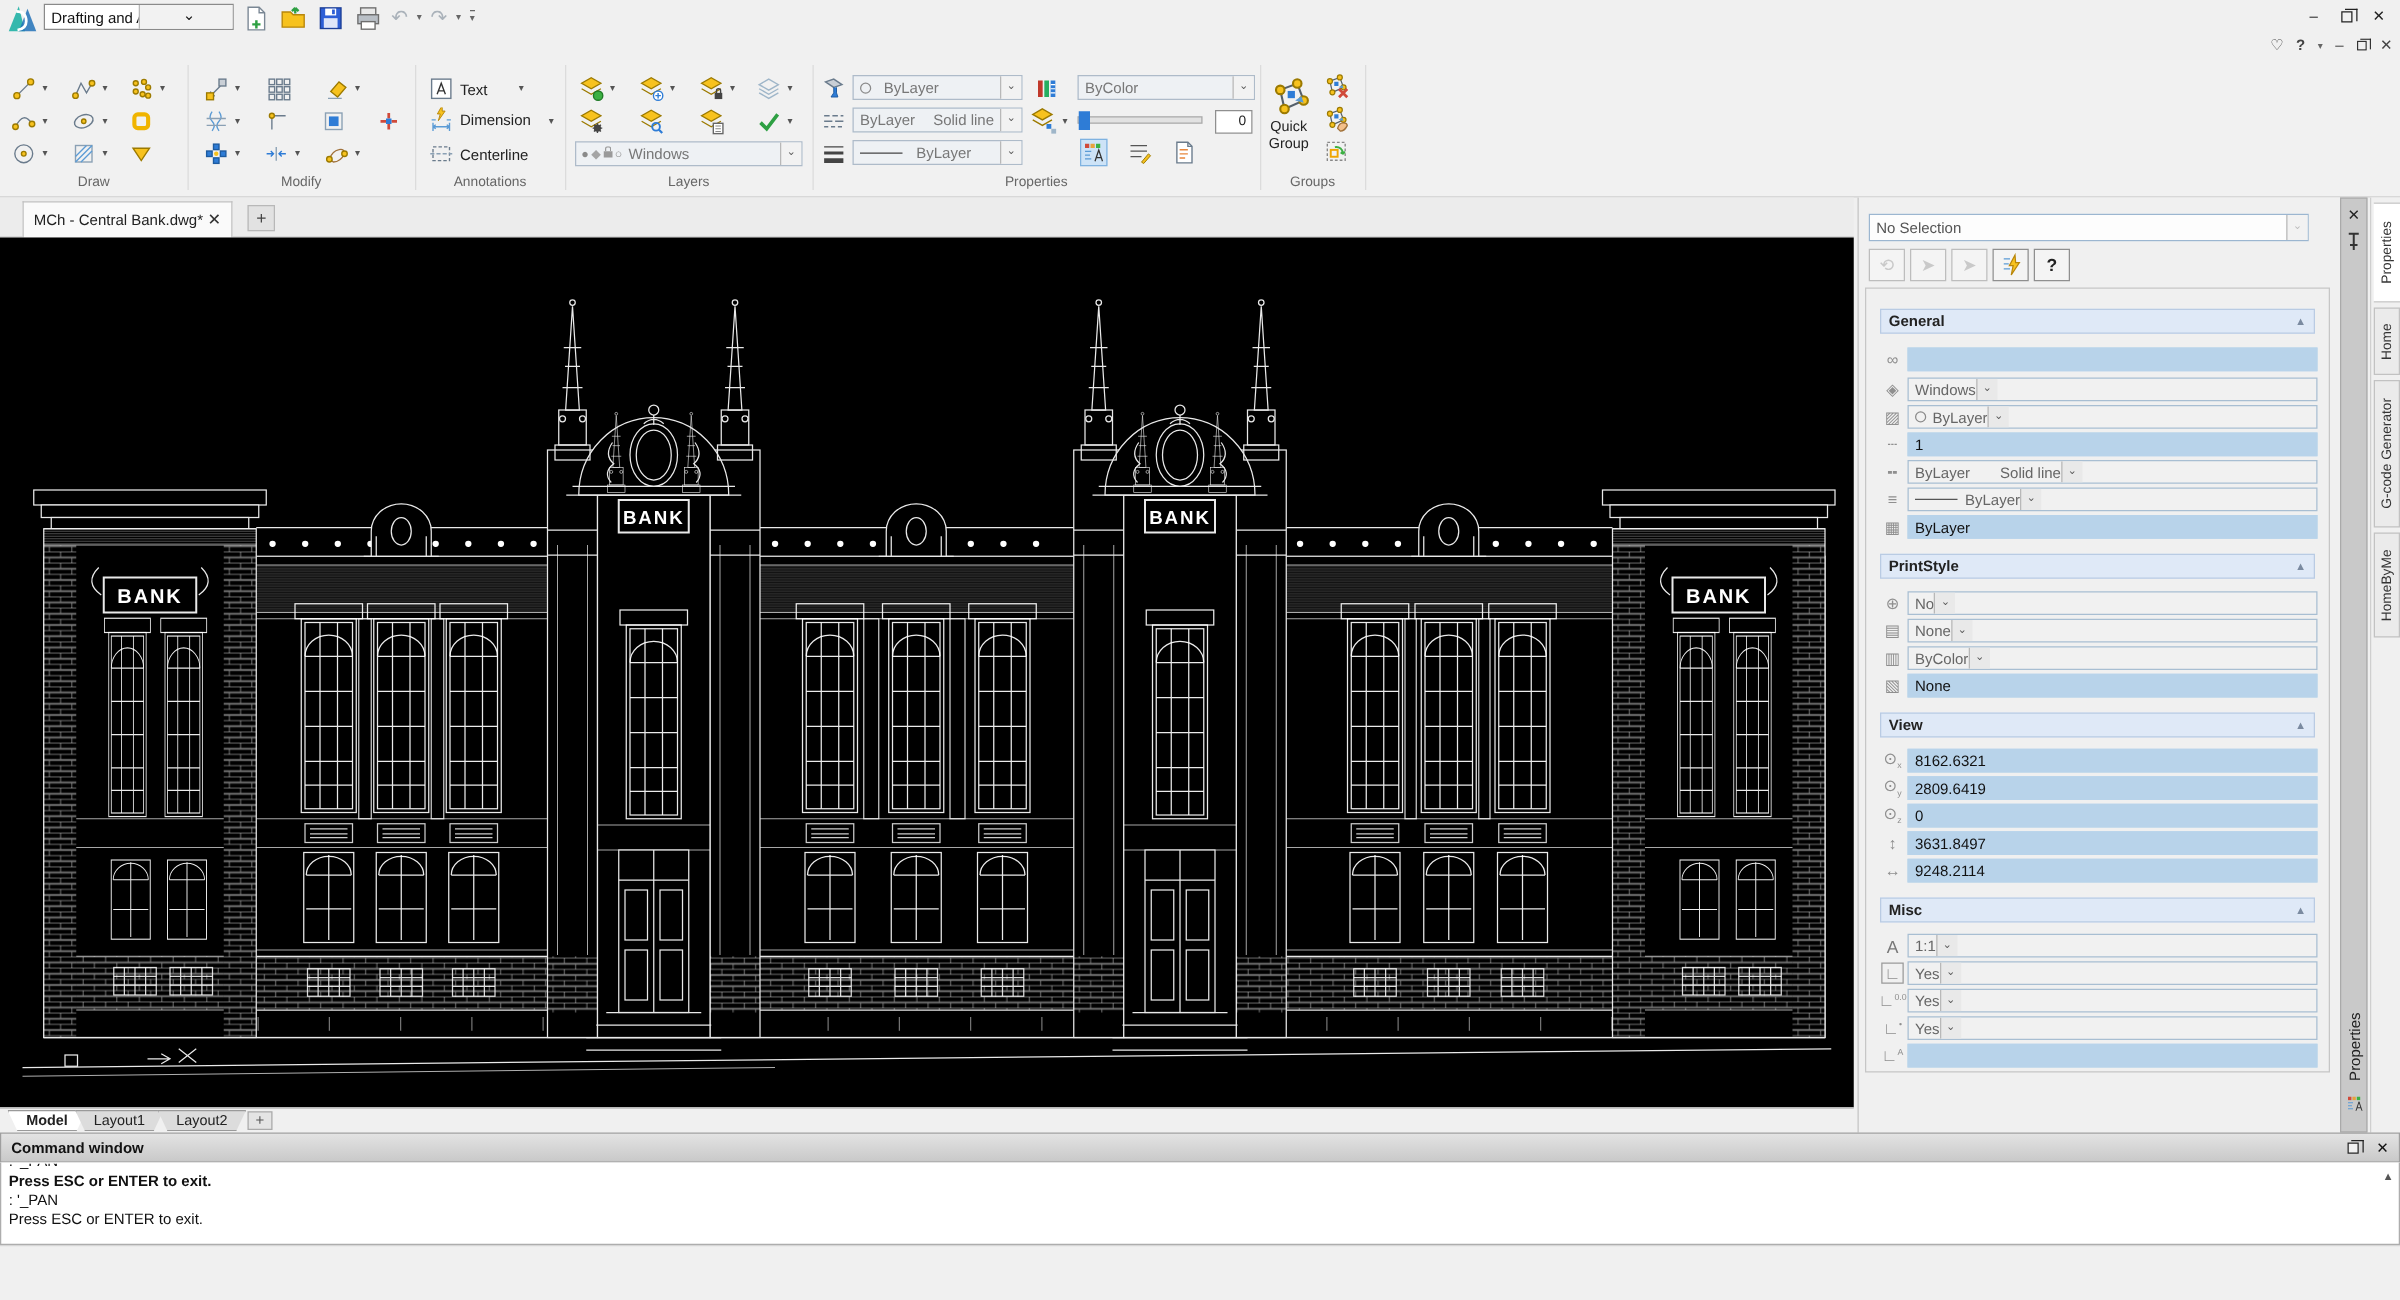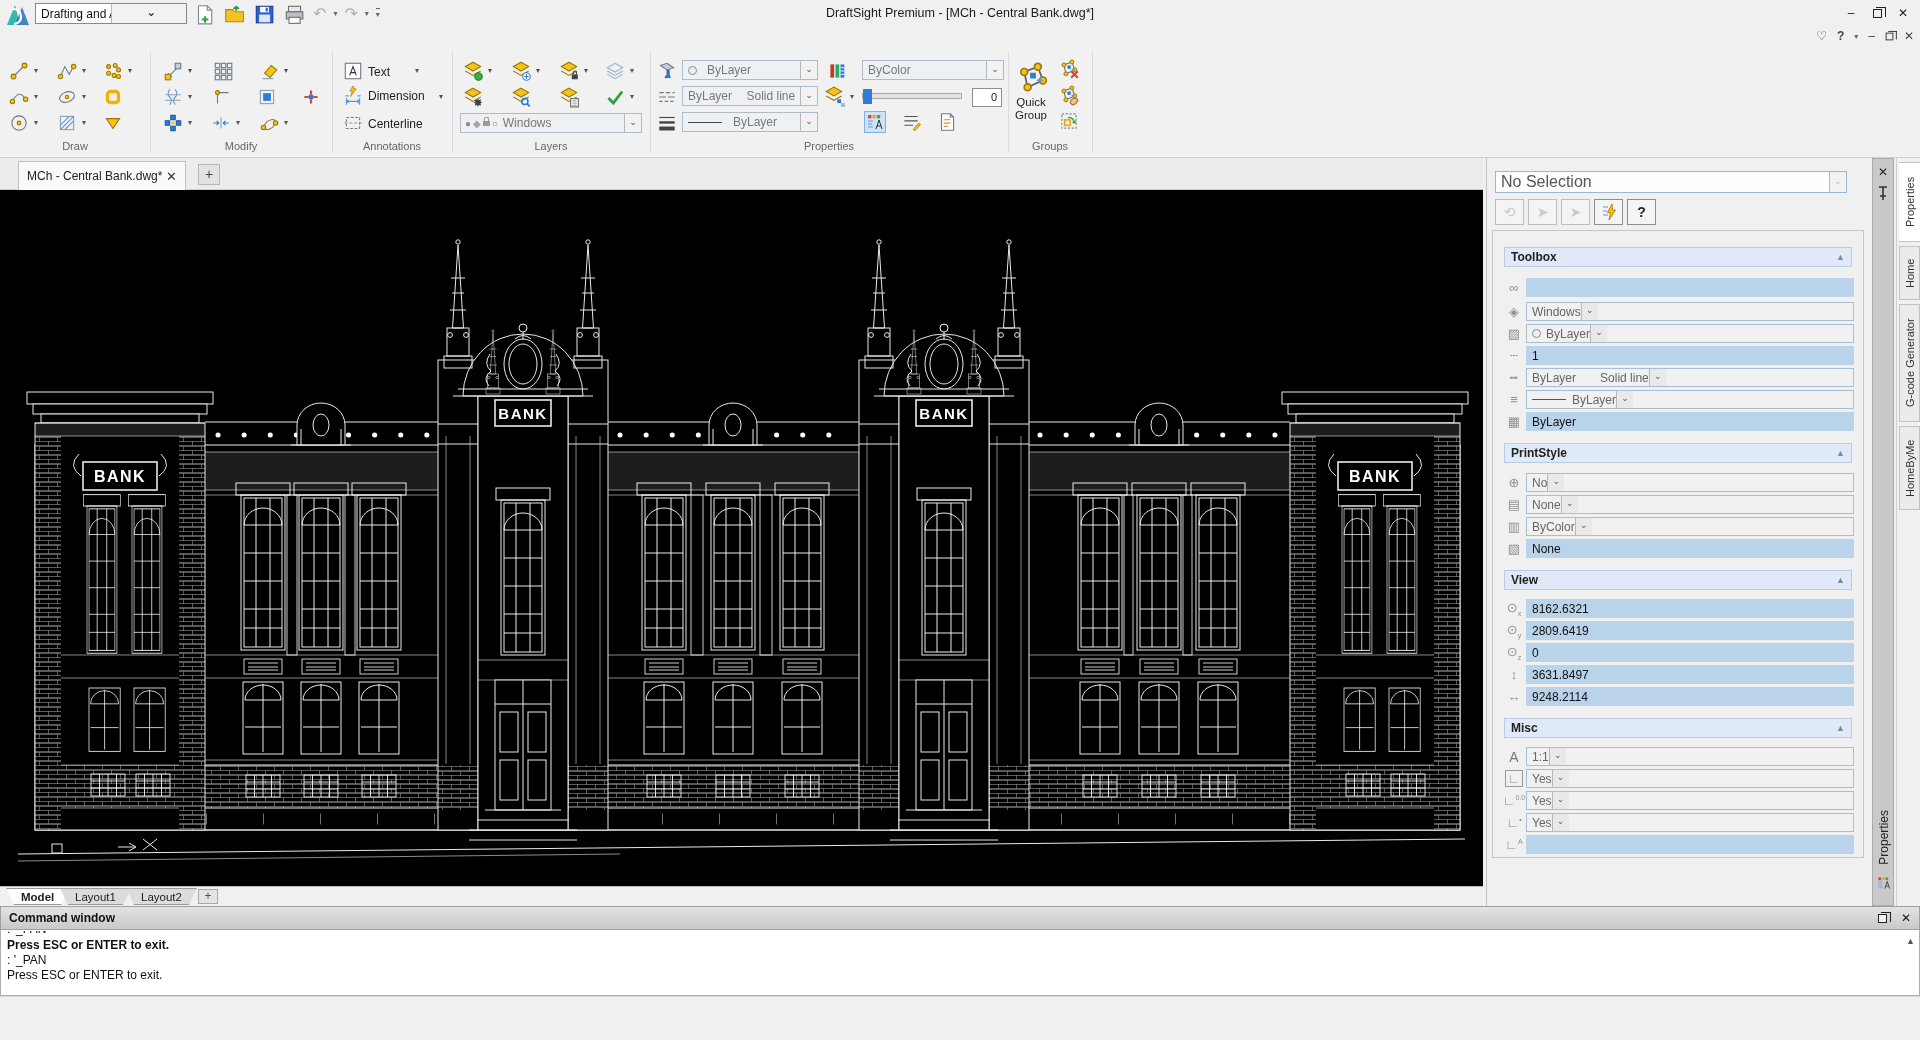--- a/index.html
+++ b/index.html
@@ -40,21 +40,21 @@
   
   #doctabs{top:158px;left:0;width:1483px;height:32px;background:#ececec;border-bottom:1px solid #cfcfcf}
   .dtab{position:absolute;left:18px;top:3px;width:168px;height:29px;background:#fafafa;border:1px solid #c0c0c0;border-bottom:none;display:flex;align-items:center;padding:0 8px;font-size:12px;color:#222}
   .dtab .x{margin-left:auto;font-size:13px;color:#333}
   .dplus{position:absolute;left:198px;top:6px;width:22px;height:21px;background:#e2e2e2;border:1px solid #b8b8b8;text-align:center;line-height:19px;color:#444;font-size:14px}
   
   #canvas{top:190px;left:0;width:1483px;height:696px;background:#000;overflow:hidden}
   .bank-t{fill:#fff;font-family:"Liberation Sans",sans-serif;font-weight:bold;letter-spacing:1.5px;text-anchor:middle}
   
   #palette{top:158px;left:1486px;width:386px;height:748px;background:#f0f0f0;border-left:1px solid #c4c4c4}
-  .pcombo{position:absolute;left:8px;top:13px;width:352px;height:22px;border:1px solid #9cb6d0;background:#fdfdfd;color:#555;display:flex;align-items:center;font-size:16px}
+  .pcombo{position:absolute;left:8px;top:13px;width:352px;height:22px;border:1px solid #9cb6d0;background:#fdfdfd;color:#555;display:flex;align-items:center;font-size:12px}
   .pbtn{position:absolute;top:41px;width:29px;height:26px;border:1px solid #bdbdbd;background:#f4f4f4;display:flex;align-items:center;justify-content:center;color:#c9c9c9;font-size:14px}
   .pbtn.en{border-color:#8f8f8f;color:#333}
   .pwrap{position:absolute;left:5px;top:72px;width:372px;height:628px;border:1px solid #c6c6c6;background:#f0f0f0}
   .sect-h{position:absolute;left:11px;width:348px;height:20px;background:#dfe9f7;border:1px solid #b9cbe3;display:flex;align-items:center;padding:0 6px;font-weight:bold;font-size:12px;color:#222}
   .sect-h .ar{margin-left:auto;color:#7a8aa0;font-size:9px}
   .prow{position:absolute;left:9px;width:352px;height:19px;display:flex;align-items:center}
   .pic{width:24px;text-align:center;color:#8f8f8f;font-size:13px;flex:none;line-height:1}
   .pic sub,.pic sup{font-size:7px}
   .fld{flex:1;height:19px;border:1px solid #a8bed2;background:#f1f1f1;color:#666;display:flex;align-items:center;padding-left:5px;font-size:12px;overflow:hidden}
   .fld.hl{background:#b8d3ea;border-color:#b8d3ea;color:#111}
@@ -400,21 +400,20 @@
         </svg>
       <svg width="24" height="22" viewBox="0 0 20 20">
           <use href="#q-print"></use>
         </svg>
       <span style="color:#aab2ba;font-size:16px">↶</span>
         <span class="caret-s">▾</span>
       <span style="color:#aab2ba;font-size:16px">↷</span>
         <span class="caret-s">▾</span>
       <span class="caret-s" style="border-top:1px solid #666;padding-top:1px">▾</span>
     </div>
-    <div class="abs tb-title">DraftSight Premium - [MCh - Central Bank.dwg*]</div>
     <div class="abs flex" style="right:4px;top:4px">
       <div class="winbtn">–</div>
       <div class="winbtn">
           <span class="restore-glyph"></span>
         </div>
       <div class="winbtn">✕</div>
     </div>
   </div>
 
   <div class="abs" id="tabrow">
@@ -846,21 +845,21 @@
     <div class="pbtn en" style="left:107px">
         <svg width="20" height="20" viewBox="0 0 20 20">
           <use href="#p-bolt"></use>
         </svg>
       </div>
     <div class="pbtn en" style="left:140px;font-weight:bold;color:#222">?</div>
 
     <div class="pwrap">
 
       <div class="sect-h" style="top:16px">
-          <span>Toolbox</span>
+          <span>General</span>
           <span class="ar">▲</span>
         </div>
       <div class="prow" style="top:47px">
           <span class="pic">∞</span>
           <div class="fld hl">
             <span></span>
           </div>
         </div>
       <div class="prow" style="top:71px">
           <span class="pic">◈</span>

